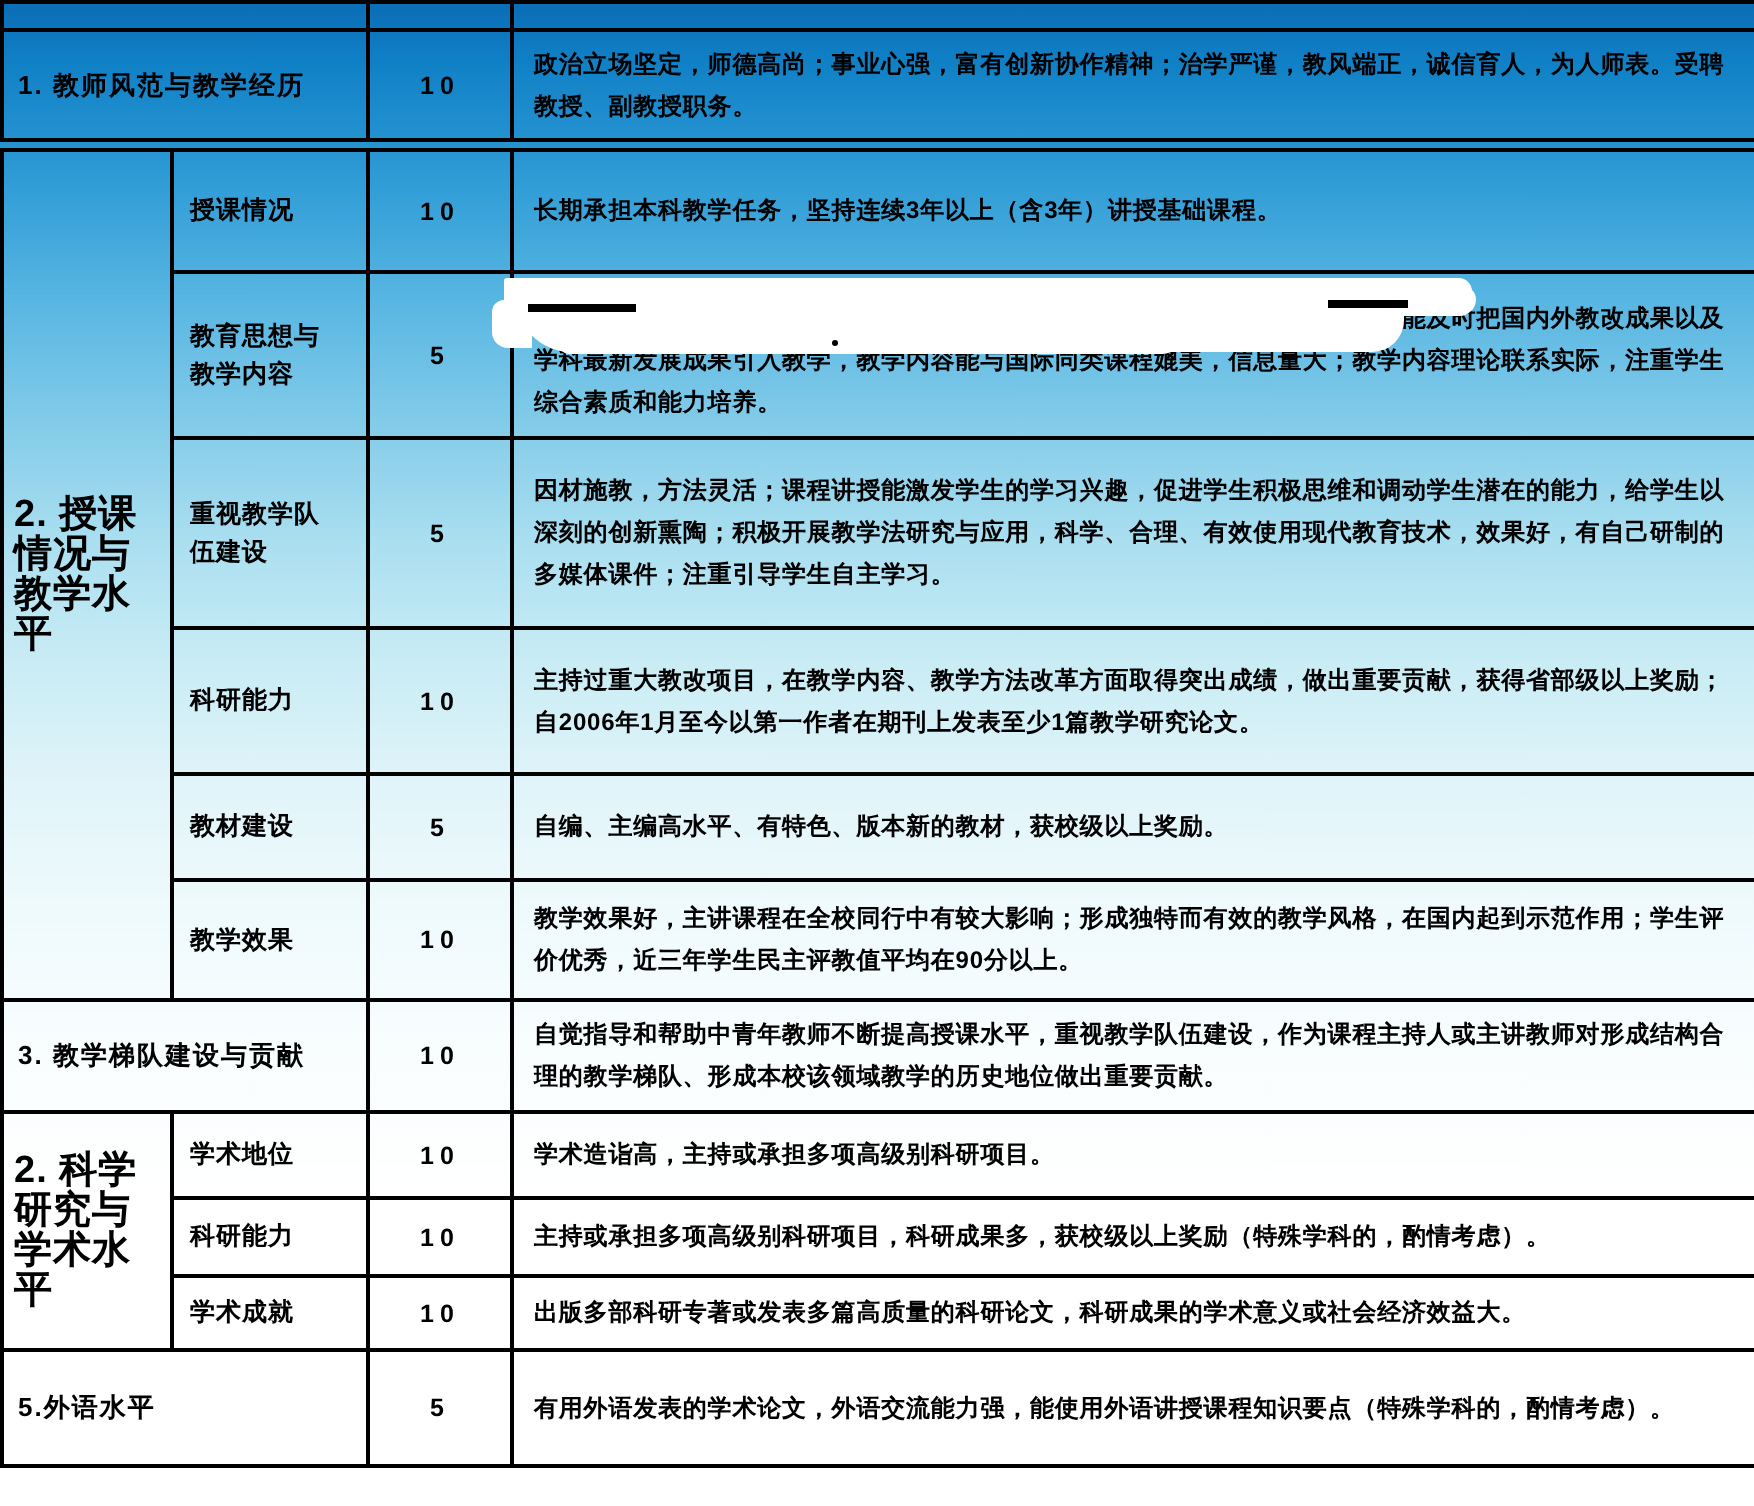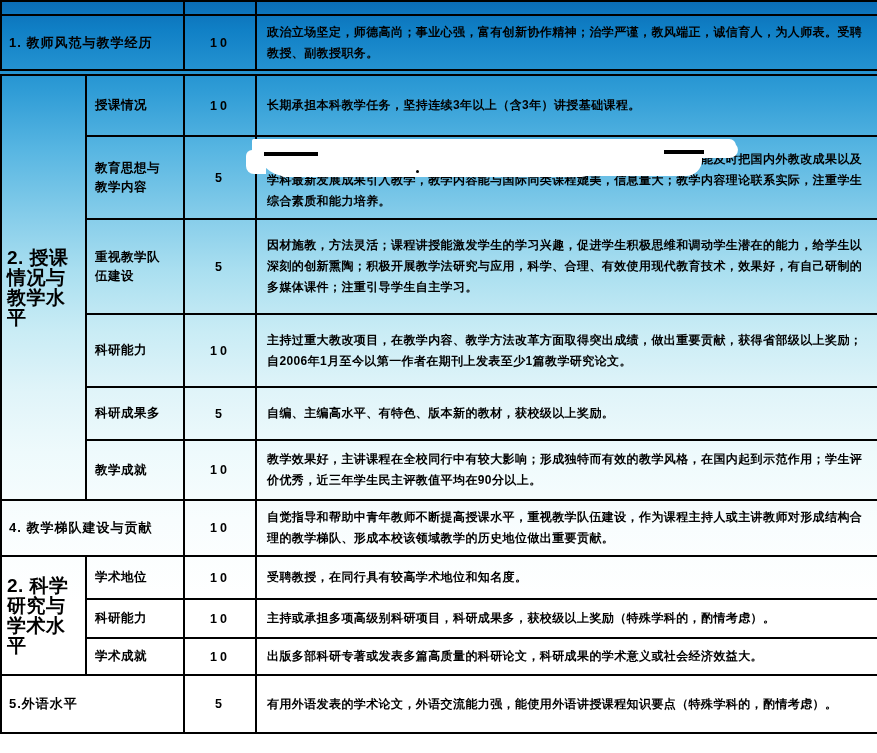--- a/index.html
+++ b/index.html
@@ -93,41 +93,41 @@
       <td class="sublabel" style="height:93px">重视教学队伍建设</td>
       <td class="score">5</td>
       <td class="content">因材施教，方法灵活；课程讲授能激发学生的学习兴趣，促进学生积极思维和调动学生潜在的能力，给学生以深刻的创新熏陶；积极开展教学法研究与应用，科学、合理、有效使用现代教育技术，效果好，有自己研制的多媒体课件；注重引导学生自主学习。</td>
     </tr>
     <tr>
       <td class="sublabel" style="height:71px">科研能力</td>
       <td class="score">10</td>
       <td class="content">主持过重大教改项目，在教学内容、教学方法改革方面取得突出成绩，做出重要贡献，获得省部级以上奖励；自2006年1月至今以第一作者在期刊上发表至少1篇教学研究论文。</td>
     </tr>
     <tr>
-      <td class="sublabel" style="height:51px">科研成果多</td>
+      <td class="sublabel" style="height:51px">教材建设</td>
       <td class="score">5</td>
       <td class="content">自编、主编高水平、有特色、版本新的教材，获校级以上奖励。</td>
     </tr>
     <tr>
-      <td class="sublabel" style="height:58px">教学成就</td>
+      <td class="sublabel" style="height:58px">教学效果</td>
       <td class="score">10</td>
       <td class="content">教学效果好，主讲课程在全校同行中有较大影响；形成独特而有效的教学风格，在国内起到示范作用；学生评价优秀，近三年学生民主评教值平均在90分以上。</td>
     </tr>
 
     <tr>
-      <td class="item" colspan="2" style="height:54px">4. 教学梯队建设与贡献</td>
+      <td class="item" colspan="2" style="height:54px">3. 教学梯队建设与贡献</td>
       <td class="score">10</td>
       <td class="content">自觉指导和帮助中青年教师不断提高授课水平，重视教学队伍建设，作为课程主持人或主讲教师对形成结构合理的教学梯队、形成本校该领域教学的历史地位做出重要贡献。</td>
     </tr>
 
     <tr>
       <td class="groupcell" rowspan="3">2. 科学研究与学术水平</td>
       <td class="sublabel" style="height:41px">学术地位</td>
       <td class="score">10</td>
-      <td class="content">受聘教授，在同行具有较高学术地位和知名度。</td>
+      <td class="content">学术造诣高，主持或承担多项高级别科研项目。</td>
     </tr>
     <tr>
       <td class="sublabel" style="height:37px">科研能力</td>
       <td class="score">10</td>
       <td class="content">主持或承担多项高级别科研项目，科研成果多，获校级以上奖励（特殊学科的，酌情考虑）。</td>
     </tr>
     <tr>
       <td class="sublabel" style="height:35px">学术成就</td>
       <td class="score">10</td>
       <td class="content">出版多部科研专著或发表多篇高质量的科研论文，科研成果的学术意义或社会经济效益大。</td>

